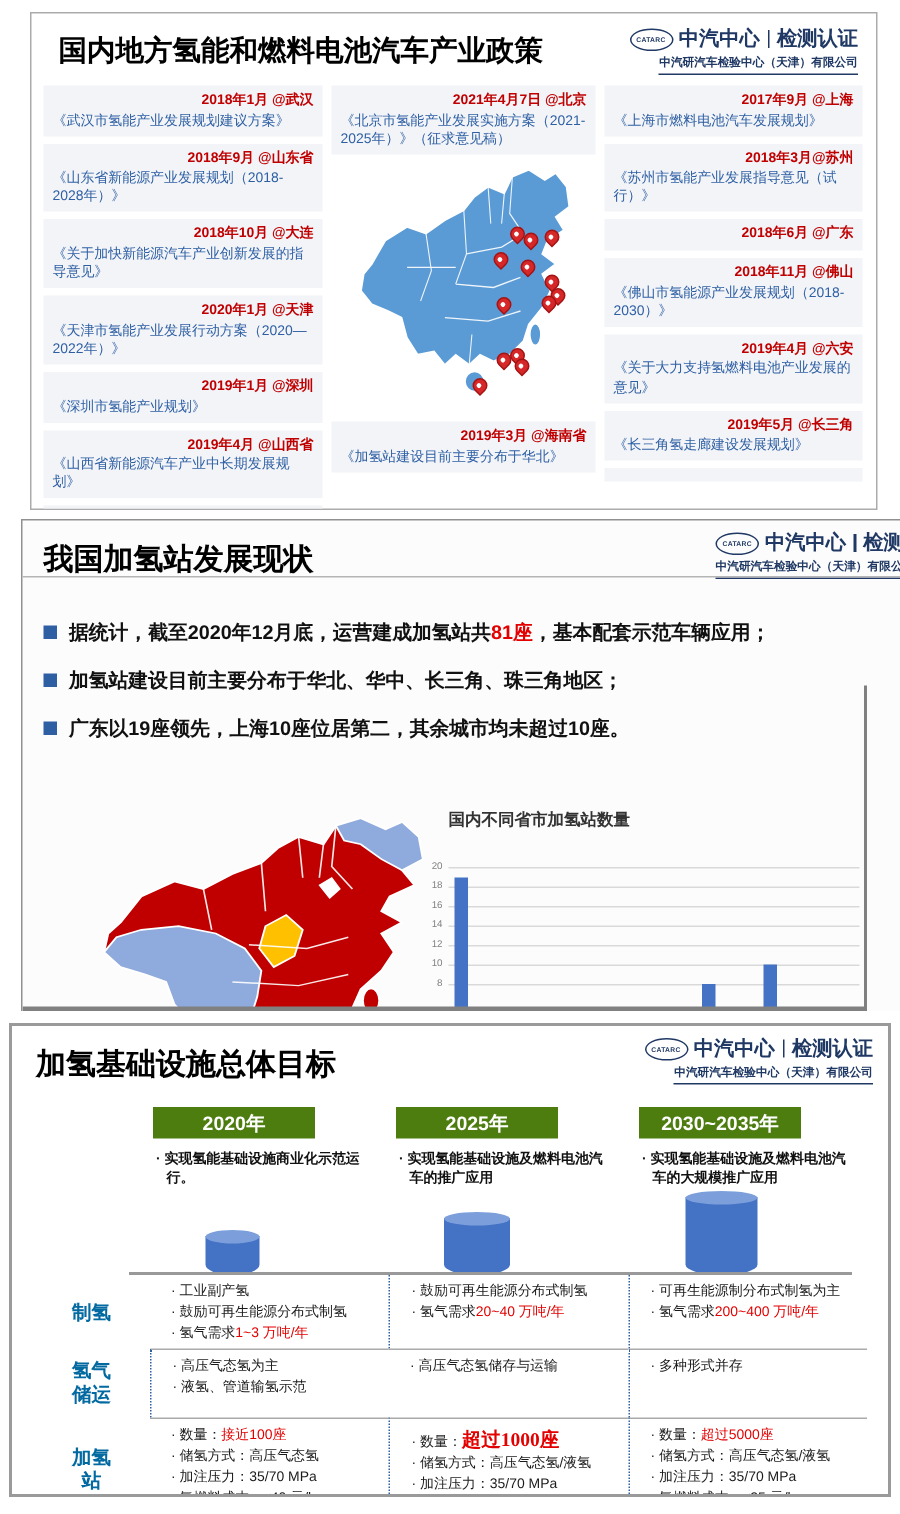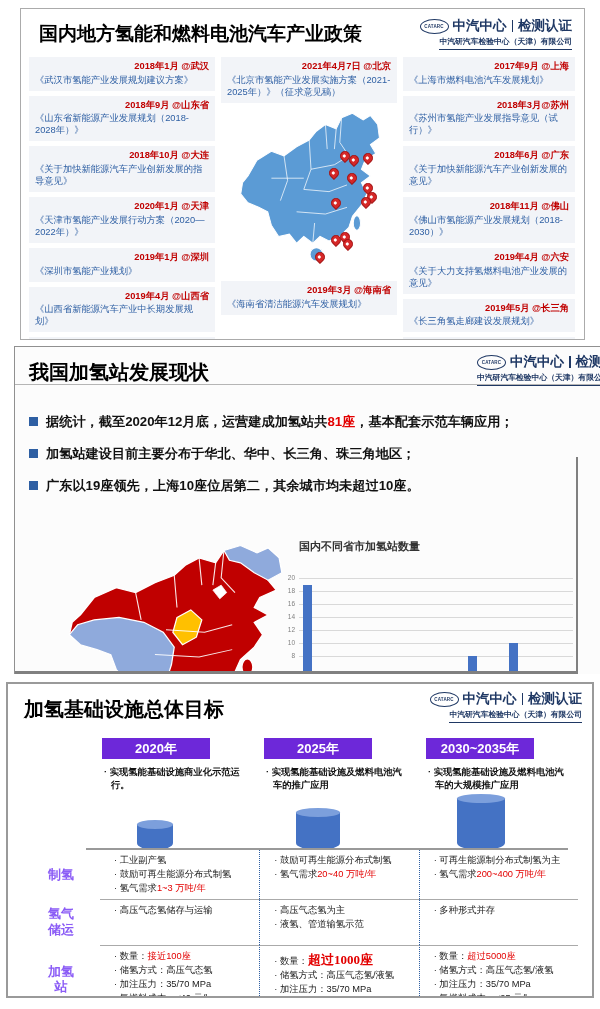--- a/index.html
+++ b/index.html
@@ -29,31 +29,31 @@
   .bullet-text{font-size:13.2px;font-weight:600;color:#111;line-height:1.35;}
   .red{color:#E30000;}
   .big{font-size:13px;font-weight:bold;font-family:Liberation Serif, serif;}
   .gridline{position:absolute;left:16px;right:4px;height:1px;background:#d9d9d9;}
   .ytick{position:absolute;left:0;width:12px;text-align:right;font-size:6.5px;color:#808080;line-height:1;}
   .bar{position:absolute;width:9px;background:#4472C4;}
   .chart-title{position:absolute;left:16px;right:4px;text-align:left;font-size:11px;font-weight:bold;color:#333;}
   .hline{position:absolute;background:#808080;}
   .vline{position:absolute;background:#808080;}
   
-  .col-header{position:absolute;width:108px;height:21px;background:#6d28d9;color:#fff;font-size:13px;font-weight:bold;display:flex;align-items:center;justify-content:center;text-align:right;}
+  .col-header{position:absolute;width:108px;height:21px;background:#4d7c0f;color:#fff;font-size:13px;font-weight:bold;display:flex;align-items:center;justify-content:center;text-align:right;}
   .goal{position:absolute;width:130px;font-size:9.3px;font-weight:bold;color:#111;line-height:1.45;padding-left:7px;text-indent:-7px;}
   .goal::before{content:"· ";}
   .cyl{position:absolute;}
   .cyl .cbody{position:absolute;left:0;right:0;top:4px;bottom:0;background:#4472C4;border-radius:0 0 50% 50%/0 0 7px 7px;}
   .cyl .ctop{position:absolute;left:0;right:0;top:0;height:9px;background:#7C9FDC;border-radius:50%;}
   .s3-table{position:absolute;display:grid;grid-template-columns:78px 1fr 1fr 1fr;}
   .s3-cell{box-sizing:border-box;padding:4px 6px 3px 14px;font-size:9.3px;line-height:1.5;color:#1a1a1a;}
   .s3-cell.c2,.s3-cell.c3{border-left:1.5px dotted #2E5FA3;}
   .s3-cell.bt{border-top:1px solid #aaa;}
-  .row-label{box-sizing:border-box;display:flex;align-items:center;justify-content:center;font-size:13px;font-weight:bold;color:#8b5cf6;text-align:center;}
+  .row-label{box-sizing:border-box;display:flex;align-items:center;justify-content:center;font-size:13px;font-weight:bold;color:#0369a1;text-align:center;}
   .row-label span{display:block;width:34px;line-height:1.2;}
   .cell-line{padding-left:7px;text-indent:-7px;}
   .cell-line::before{content:"· ";}
 </style>
 </head>
 <body>
 
 <div id="page">
 
   <div class="slide" style="left:20px;top:8px;width:565px;height:332px;border:1.5px solid #ababab;overflow:hidden;">
@@ -98,35 +98,34 @@
       </div>
     <div class="col" style="left:200px;top:48px;width:176px;">
         <div class="policy-item">
           <div class="p-date">2021年4月7日 @北京</div>
           <div class="p-doc">《北京市氢能产业发展实施方案（2021-2025年）》（征求意见稿）</div>
         </div>
       </div>
     <div class="col" style="left:200px;top:272px;width:176px;">
         <div class="policy-item">
           <div class="p-date">2019年3月 @海南省</div>
-          <div class="p-doc">《海南省清洁能源汽车发展规划》</div>
+          <div class="p-doc">《加氢站建设目前主要分布于华北》</div>
         </div>
       </div>
     <div class="col" style="left:382px;top:48px;width:172px;">
         <div class="policy-item">
           <div class="p-date">2017年9月 @上海</div>
           <div class="p-doc">《上海市燃料电池汽车发展规划》</div>
         </div>
         <div class="policy-item">
           <div class="p-date">2018年3月@苏州</div>
           <div class="p-doc">《苏州市氢能产业发展指导意见（试行）》</div>
         </div>
         <div class="policy-item">
           <div class="p-date">2018年6月 @广东</div>
-          <div class="p-doc">《关于加快新能源汽车产业创新发展的意见》</div>
         </div>
         <div class="policy-item">
           <div class="p-date">2018年11月 @佛山</div>
           <div class="p-doc">《佛山市氢能源产业发展规划（2018-2030）》</div>
         </div>
         <div class="policy-item">
           <div class="p-date">2019年4月 @六安</div>
           <div class="p-doc">《关于大力支持氢燃料电池产业发展的意见》</div>
         </div>
         <div class="policy-item">
@@ -285,26 +284,26 @@
           <div class="cell-line"><span>鼓励可再生能源分布式制氢</span></div>
           <div class="cell-line"><span>氢气需求</span><span class="red ">20~40 万吨/年</span></div>
         </div>
         <div class="s3-cell c3 " style="min-height: 46px;">
           <div class="cell-line"><span>可再生能源制分布式制氢为主</span></div>
           <div class="cell-line"><span>氢气需求</span><span class="red ">200~400 万吨/年</span></div>
         </div>
         <div class="row-label" style="min-height: 46px;">
           <span>氢气储运</span>
         </div>
-        <div class="s3-cell bt" style="min-height: 46px;">
-          <div class="cell-line"><span>高压气态氢储存与运输</span></div>
-        </div>
         <div class="s3-cell c2 bt" style="min-height: 46px;">
           <div class="cell-line"><span>高压气态氢为主</span></div>
           <div class="cell-line"><span>液氢、管道输氢示范</span></div>
+        </div>
+        <div class="s3-cell bt" style="min-height: 46px;">
+          <div class="cell-line"><span>高压气态氢储存与运输</span></div>
         </div>
         <div class="s3-cell c3 bt" style="min-height: 46px;">
           <div class="cell-line"><span>多种形式并存</span></div>
         </div>
         <div class="row-label" style="min-height: 62px;">
           <span>加氢站</span>
         </div>
         <div class="s3-cell bt" style="min-height: 62px;">
           <div class="cell-line"><span>数量：</span><span class="red ">接近100座</span></div>
           <div class="cell-line"><span>储氢方式：高压气态氢</span></div>

